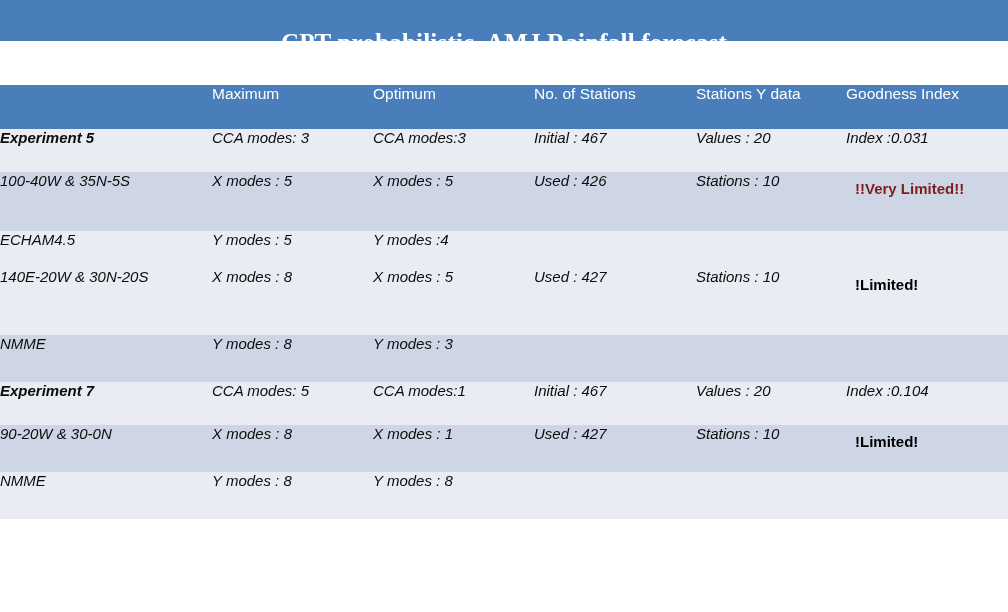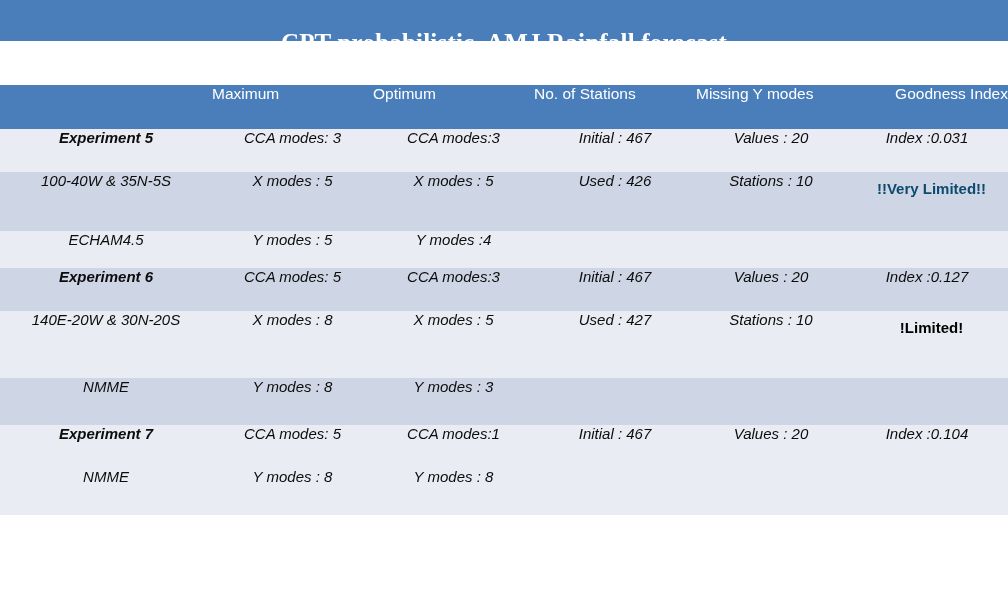--- a/index.html
+++ b/index.html
@@ -59,31 +59,30 @@
     background: #4a7ebb;
     color: #ffffff;
     font-size: 15.5px;
     font-weight: normal;
     height: 44px;
     vertical-align: middle;
     padding: 0 0 0 9px;
     border-right: 2px solid #ffffff;
   }
   tr.head-row td.col-first { border-right: 2px solid #ffffff; }
-  tr.head-row td.col-last  { border-right: 0; text-align: right; }
+  tr.head-row td.col-last  { border-right: 0; }
 
   
   tr.body-row td {
     font-size: 15px;
     font-style: italic;
     color: #0c0c0c;
     padding: 9px 0 0 9px;
     border-right: 2px solid #ffffff;
     border-bottom: 2px solid #ffffff;
-    text-align: center;
   }
   tr.body-row td.col-last { border-right: 0; }
 
   td.shade-a { background: #e9edf3; }
   td.shade-b { background: #ced5e4; }
 
   td.bold-cell {
     font-weight: bold;
     font-style: italic;
   }
@@ -107,21 +106,21 @@
   }
   .merge-inner.anchor-bottom { justify-content: flex-end; }
   .merge-inner.anchor-top    { justify-content: flex-start; }
 
   .note {
     font-style: normal;
     font-weight: bold;
     font-size: 15px;
     line-height: 1.1;
   }
-  .note.red   { color: #0c4a6e; }
+  .note.red   { color: #7f1d1d; }
   .note.dark  { color: #000000; }
 
   
   #footer {
     position: absolute;
     left: 0; top: 520px;
     width: 1008px;
     height: 92px;
     background: #ffffff;
   }
@@ -142,21 +141,21 @@
       <col style="width:150px">
       <col style="width:162px">
   </colgroup>
   <tbody>
 
     <tr class="head-row">
       <td class="col-first"></td>
       <td>Maximum</td>
       <td>Optimum</td>
       <td>No. of Stations</td>
-      <td>Missing Y modes</td>
+      <td>Stations Y data</td>
       <td class="col-last">Goodness Index</td>
     </tr>
 
     <tr class="body-row">
       <td class="shade-a bold-cell" style="height:43px">Experiment 5</td>
       <td class="shade-a">CCA modes: 3</td>
       <td class="shade-a">CCA modes:3</td>
       <td class="shade-a">Initial : 467</td>
       <td class="shade-a">Values : 20</td>
       <td class="shade-a upright col-last">Index :0.031</td>
@@ -176,28 +175,20 @@
     <tr class="body-row block-end">
       <td class="shade-a" style="height:37px">ECHAM4.5</td>
       <td class="shade-a">Y modes : 5</td>
       <td class="shade-a">Y modes :4</td>
       <td class="shade-a"></td>
       <td class="shade-a"></td>
       <td class="shade-a col-last"></td>
     </tr>
 
     <tr class="body-row">
-      <td class="shade-b bold-cell" style="height:43px">Experiment 6</td>
-      <td class="shade-b">CCA modes: 5</td>
-      <td class="shade-b">CCA modes:3</td>
-      <td class="shade-b">Initial : 467</td>
-      <td class="shade-b">Values : 20</td>
-      <td class="shade-b upright col-last">Index :0.127</td>
-    </tr>
-    <tr class="body-row">
       <td class="shade-a" style="height:67px">140E-20W &amp; 30N-20S</td>
       <td class="shade-a">X modes : 8</td>
       <td class="shade-a">X modes : 5</td>
       <td class="shade-a">Used : 427</td>
       <td class="shade-a">Stations : 10</td>
       <td class="shade-a goodness-merge col-last">
         <div class="merge-inner anchor-bottom">
           <span class="note dark">!Limited!</span>
         </div>
       </td>
@@ -212,20 +203,32 @@
     </tr>
 
     <tr class="body-row">
       <td class="shade-a bold-cell" style="height:43px">Experiment 7</td>
       <td class="shade-a">CCA modes: 5</td>
       <td class="shade-a">CCA modes:1</td>
       <td class="shade-a">Initial : 467</td>
       <td class="shade-a">Values : 20</td>
       <td class="shade-a upright col-last">Index :0.104</td>
     </tr>
+    <tr class="body-row">
+      <td class="shade-b" style="height:47px">90-20W &amp; 30-0N</td>
+      <td class="shade-b">X modes : 8</td>
+      <td class="shade-b">X modes : 1</td>
+      <td class="shade-b">Used : 427</td>
+      <td class="shade-b">Stations : 10</td>
+      <td class="shade-b goodness-merge col-last">
+        <div class="merge-inner anchor-top">
+          <span class="note dark">!Limited!</span>
+        </div>
+      </td>
+    </tr>
     <tr class="body-row block-end">
       <td class="shade-a" style="height:47px">NMME</td>
       <td class="shade-a">Y modes : 8</td>
       <td class="shade-a">Y modes : 8</td>
       <td class="shade-a"></td>
       <td class="shade-a"></td>
       <td class="shade-a col-last"></td>
     </tr>
 
   </tbody>

